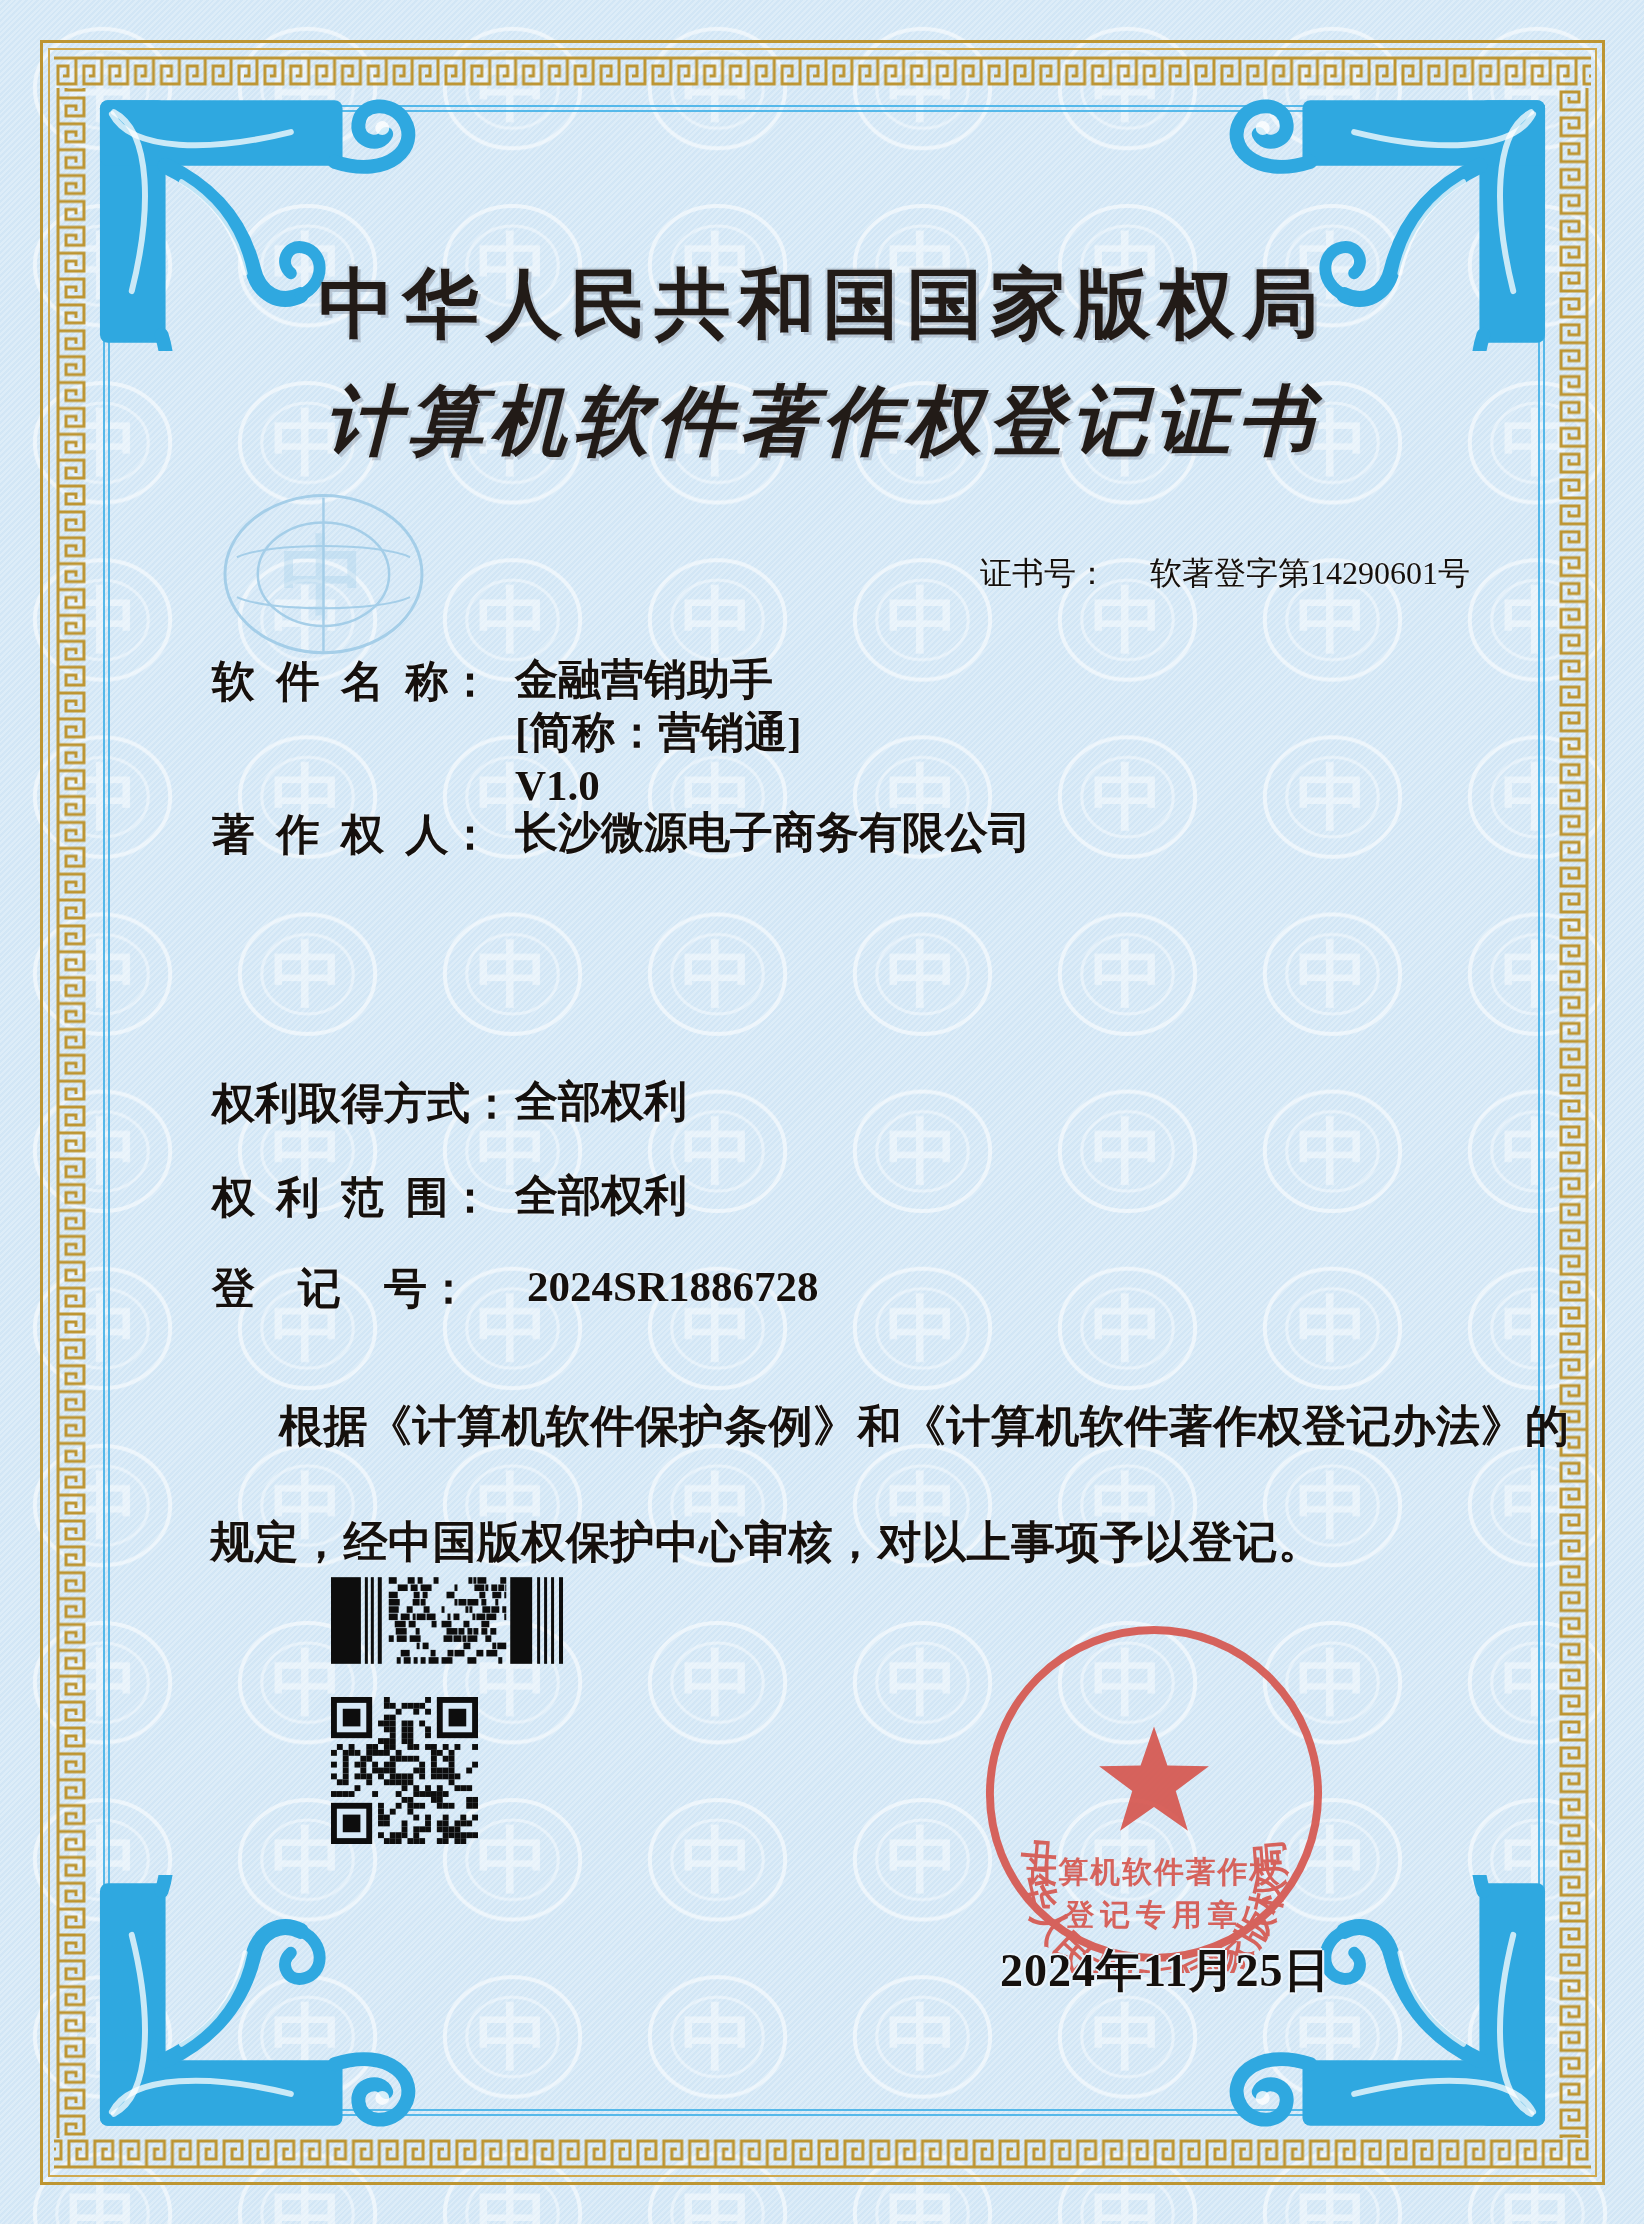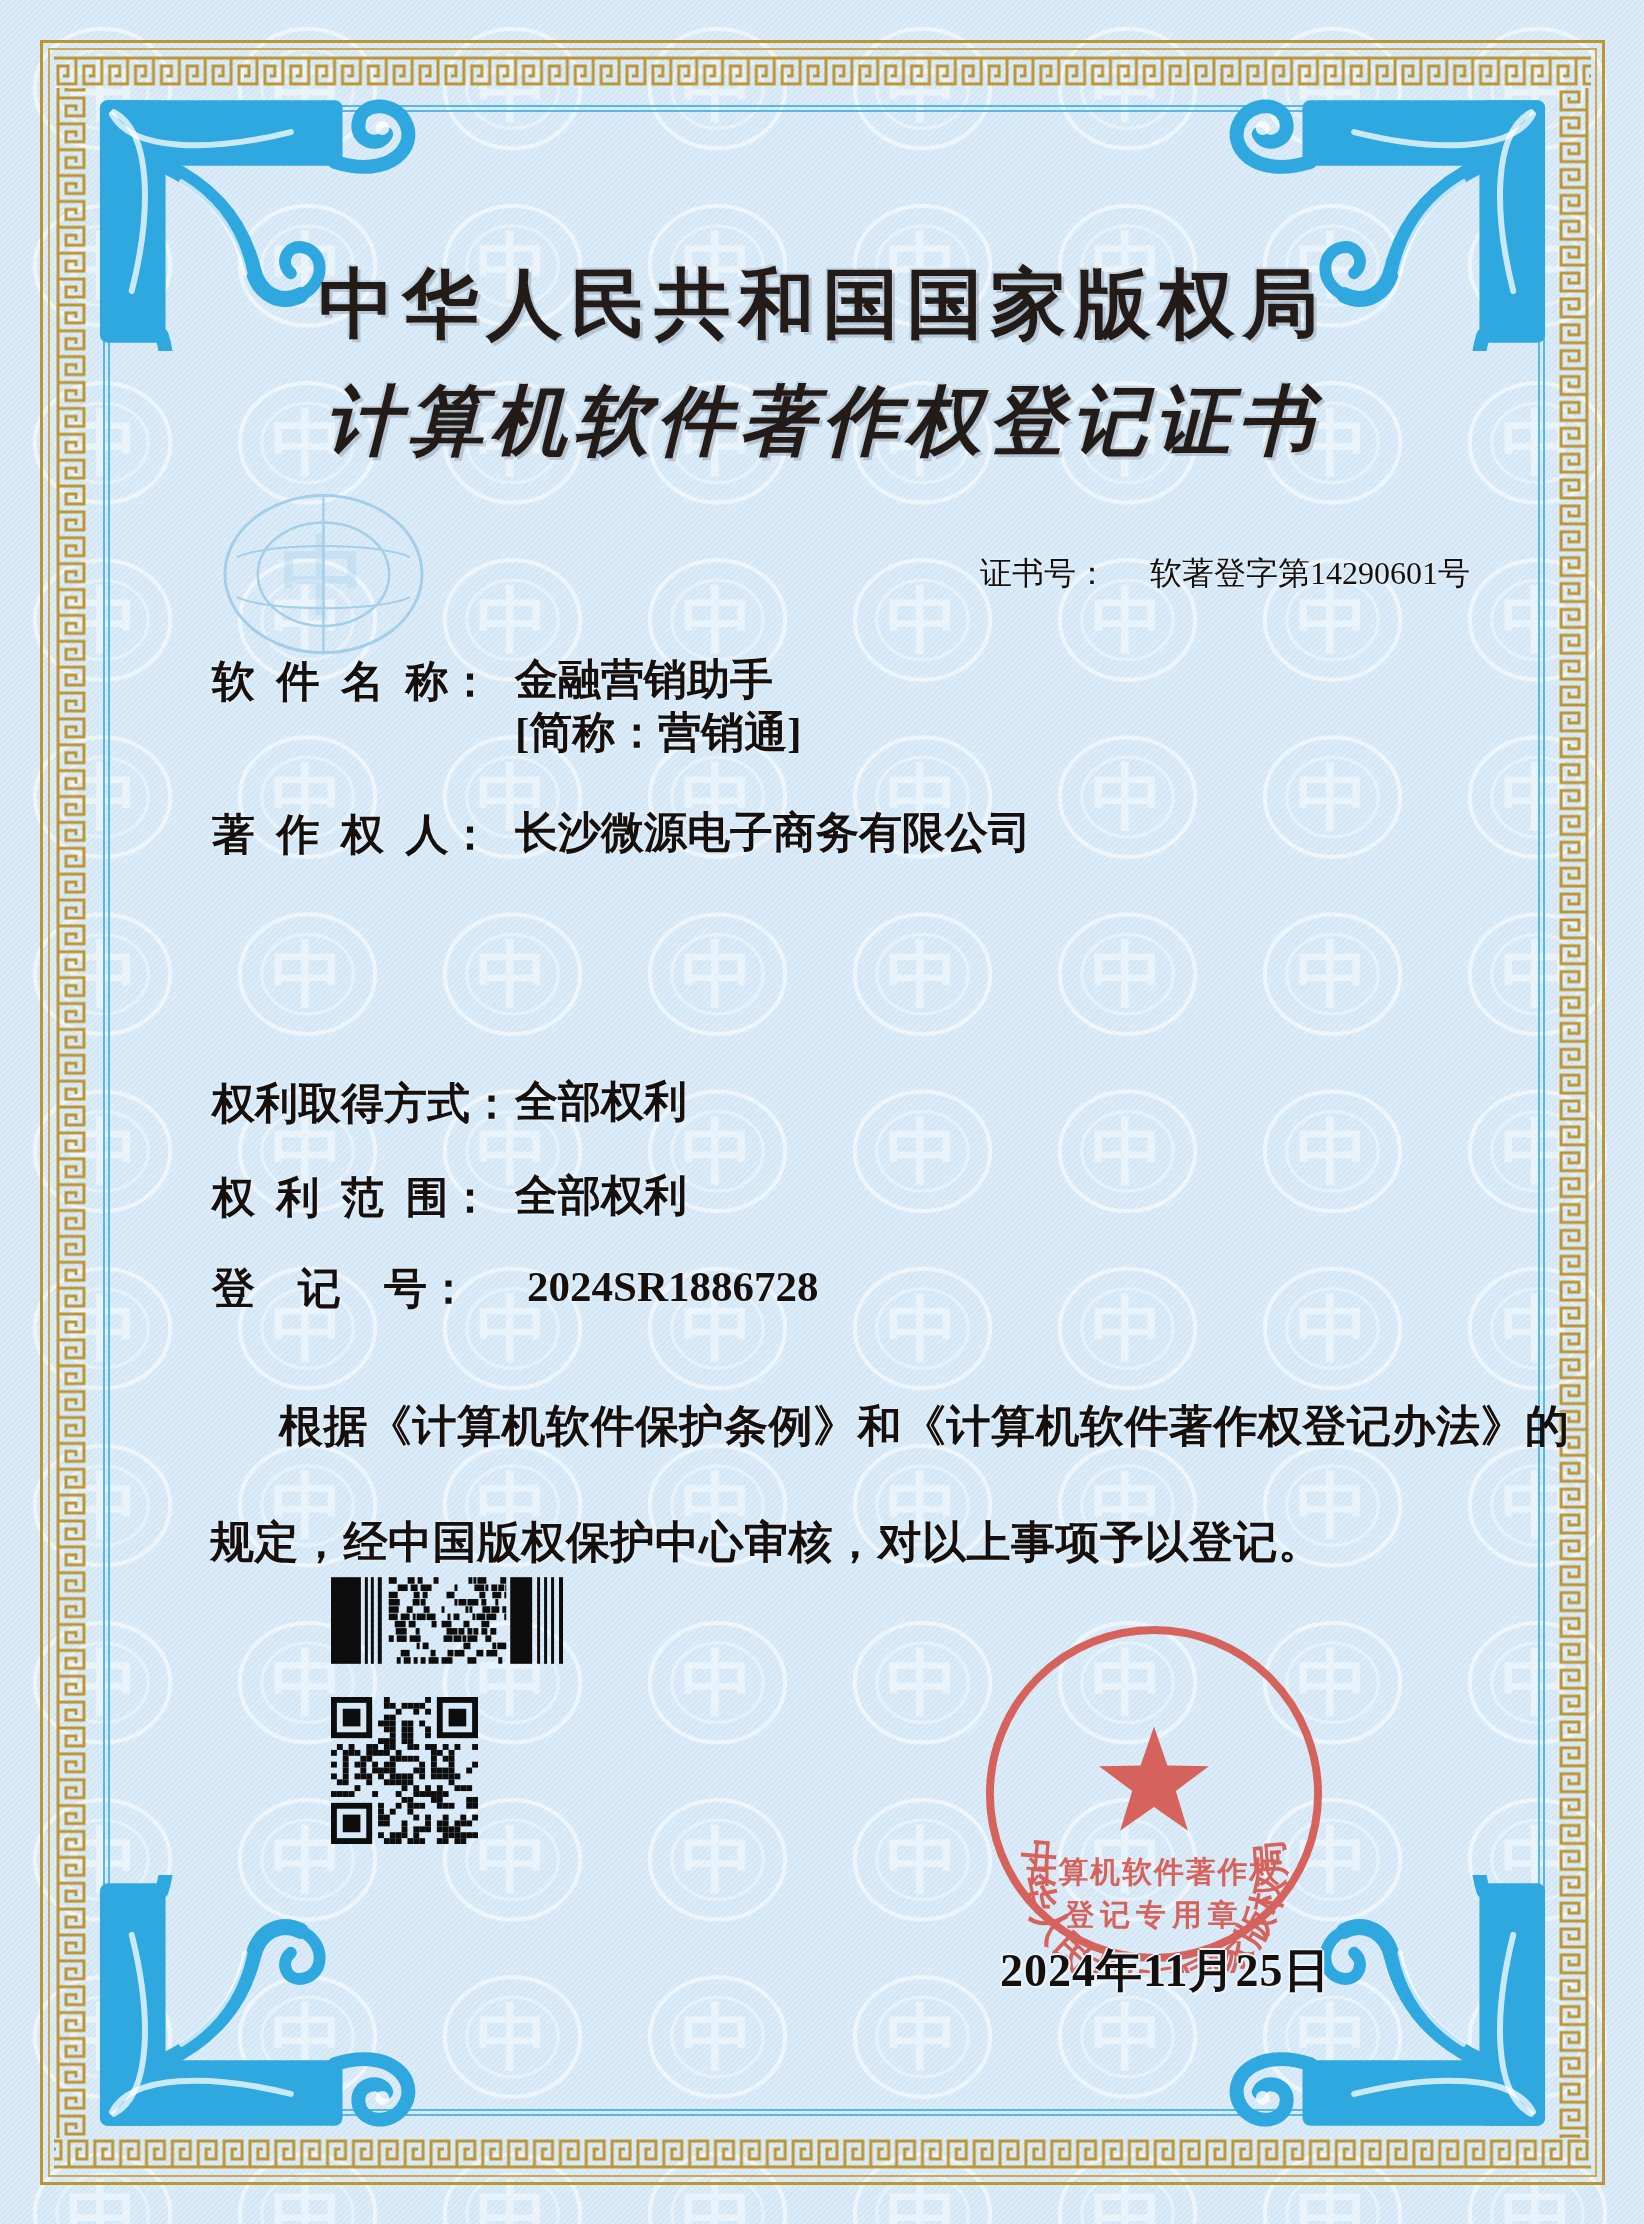--- a/index.html
+++ b/index.html
@@ -161,21 +161,21 @@
 
   <div class="title title-1">中华人民共和国国家版权局</div>
   <div class="title title-2">计算机软件著作权登记证书</div>
 
   <div class="certno">
     <span>证书号：</span><span class="gap"></span><span>软著登字第14290601号</span>
   </div>
 
   <div class="frow r0">
     <span class="f-label">软  件  名  称：</span>
-    <span class="f-value"><span style="display:block">金融营销助手</span><span style="display:block">[简称：营销通]</span></span>
+    <span class="f-value"><span style="display:block">金融营销助手</span><span style="display:block">[简称：营销通]</span><span style="display:block">V1.0</span></span>
   </div>
   <div class="frow r1">
     <span class="f-label">著  作  权  人：</span>
     <span class="f-value">长沙微源电子商务有限公司</span>
   </div>
   <div class="frow r2">
     <span class="f-label">权利取得方式：</span>
     <span class="f-value">全部权利</span>
   </div>
   <div class="frow r3">

